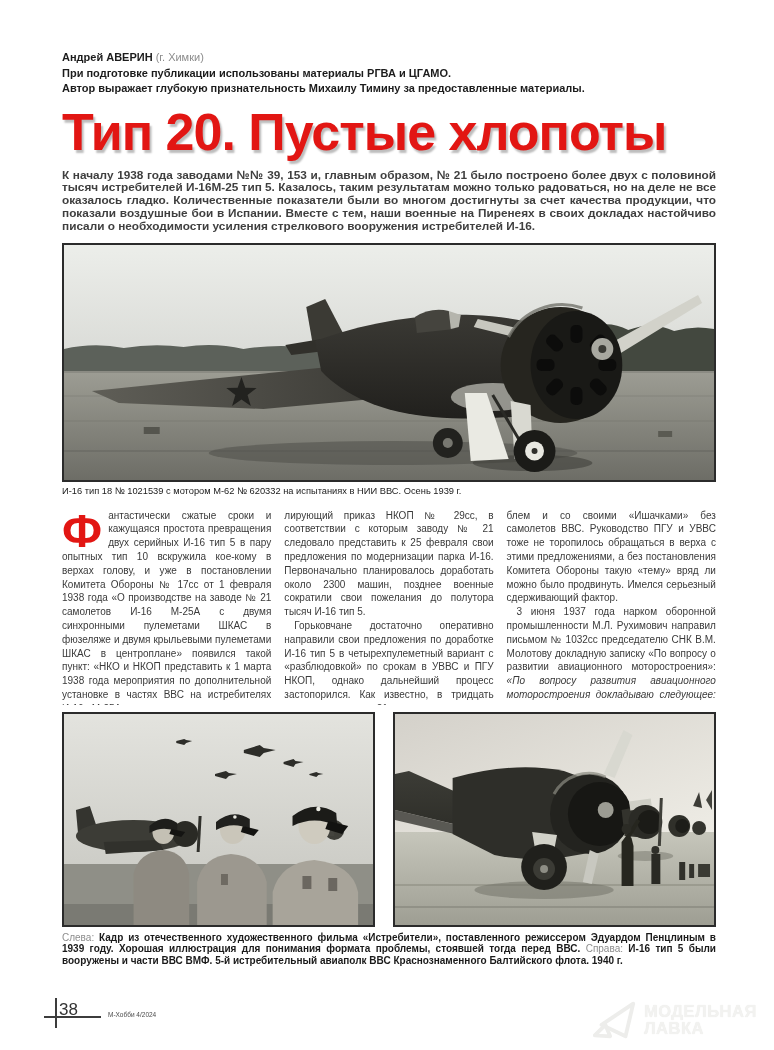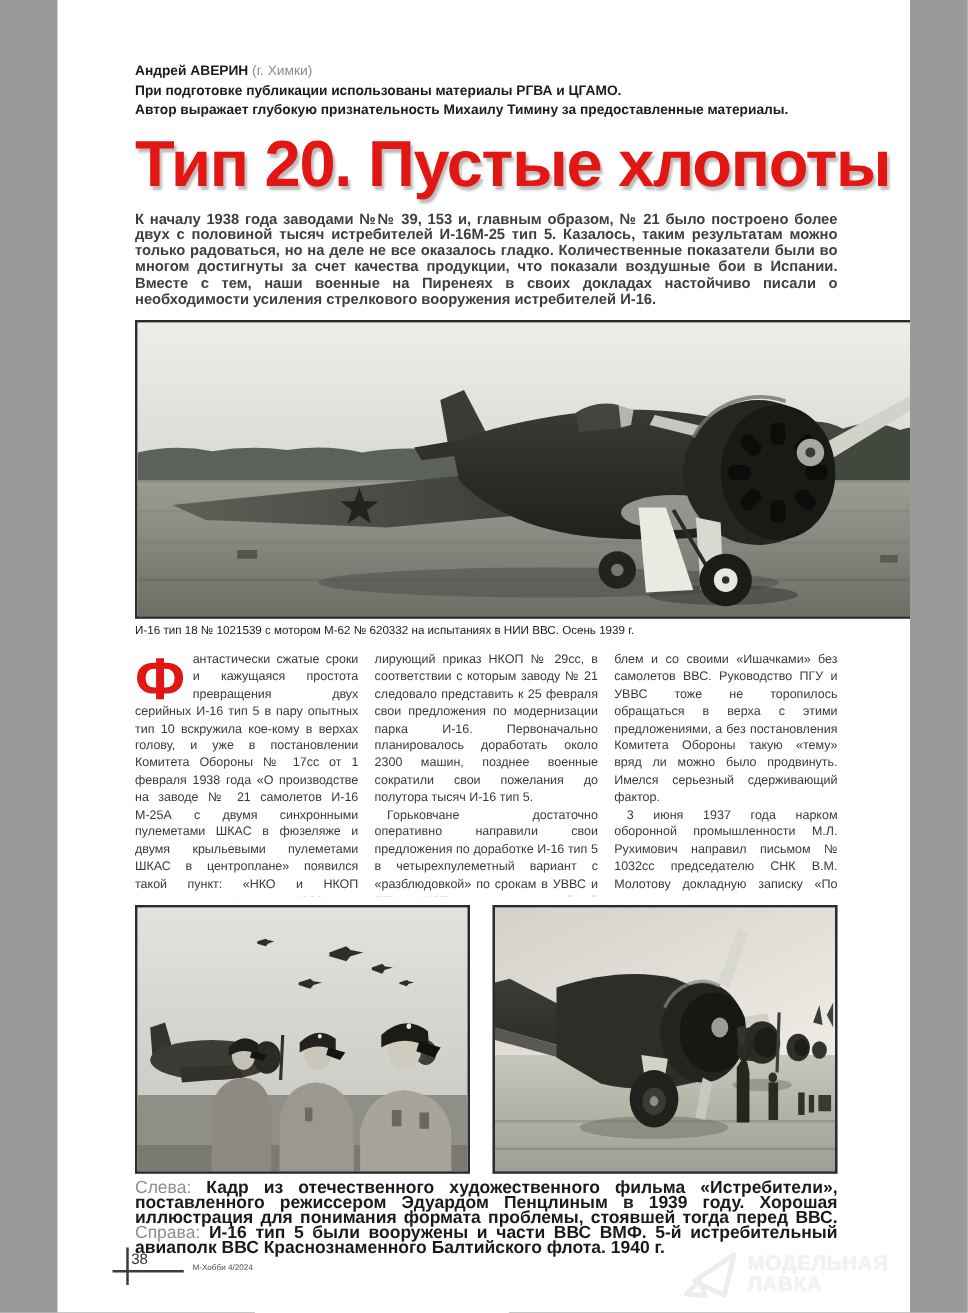--- a/index.html
+++ b/index.html
@@ -1,18 +1,18 @@
 <!DOCTYPE html>
 <html><head>
 <meta charset="utf-8">
 <style>
   html,body{margin:0;padding:0;background:#9a9a9a;}
   .page{
     position:relative;
-    width:682px;height:1050px;
+    width:774px;height:1050px;
     background:#ffffff;
     margin:0 auto;
     font-family:"Liberation Sans", sans-serif;
     overflow:hidden;
     box-sizing:border-box;
     padding:50px 58px 0 62px;
   }
   
   .hdr{font-size:11px;line-height:15.5px;color:#1c1c1c;}
   .hdr .b{font-weight:bold;}
@@ -45,27 +45,27 @@
   .dropcap{
     float:left;color:#e21613;font-weight:bold;
     font-size:47px;line-height:38px;
     padding:3px 6px 0 0;
   }
   .ital{font-style:italic;}
   
   .bphotos{margin-top:7px;display:flex;gap:18px;}
   .bphoto-left{width:313px;height:215px;}
   .bphoto-right{width:323px;height:215px;}
-  .bcap{margin-top:5px;font-size:14px;line-height:11.8px;font-weight:bold;color:#1a1a1a;text-align:justify;}
+  .bcap{margin-top:5px;font-size:10px;line-height:11.8px;font-weight:bold;color:#1a1a1a;text-align:justify;}
   .bcap .lbl{color:#8d8d8d;font-weight:normal;}
   
   .footer{position:absolute;left:44px;top:998px;width:160px;height:36px;}
   .footer .vline{position:absolute;left:11px;top:0;width:1.5px;height:30px;background:#3c3c3c;}
   .footer .hline{position:absolute;left:0;top:18px;width:57px;height:1.5px;background:#3c3c3c;}
-  .footer .pnum{position:absolute;left:15px;top:2px;font-size:12px;color:#333;}
+  .footer .pnum{position:absolute;left:15px;top:2px;font-size:17px;color:#333;}
   .footer .mag{position:absolute;left:64px;top:13px;font-size:6.5px;color:#4a4a4a;}
   
   .wm{position:absolute;right:6px;bottom:4px;width:178px;height:52px;display:flex;align-items:center;gap:6px;}
   .wm-text{font-size:16.5px;line-height:17px;font-weight:bold;letter-spacing:.5px;color:#f2f2f0;text-shadow:0 0 1px #e6e6e4;}
 </style>
 </head>
 <body>
 
 <div class="page">
 

